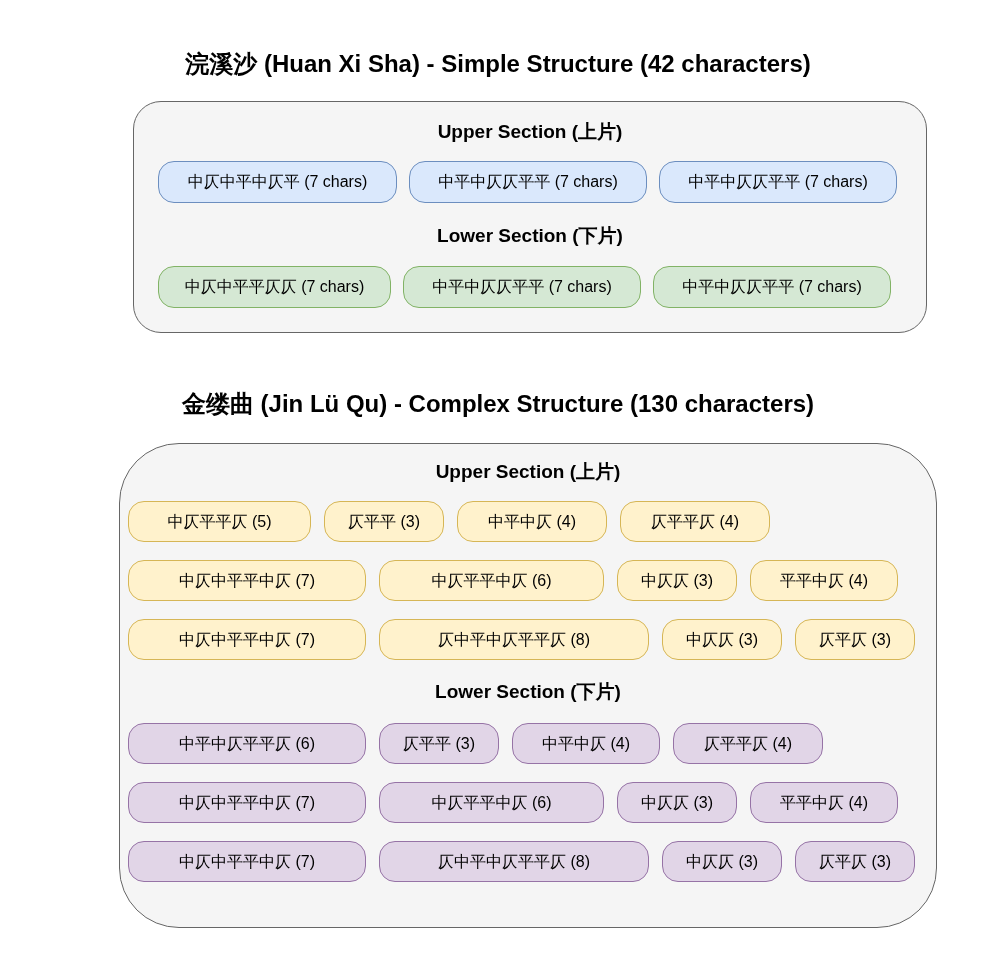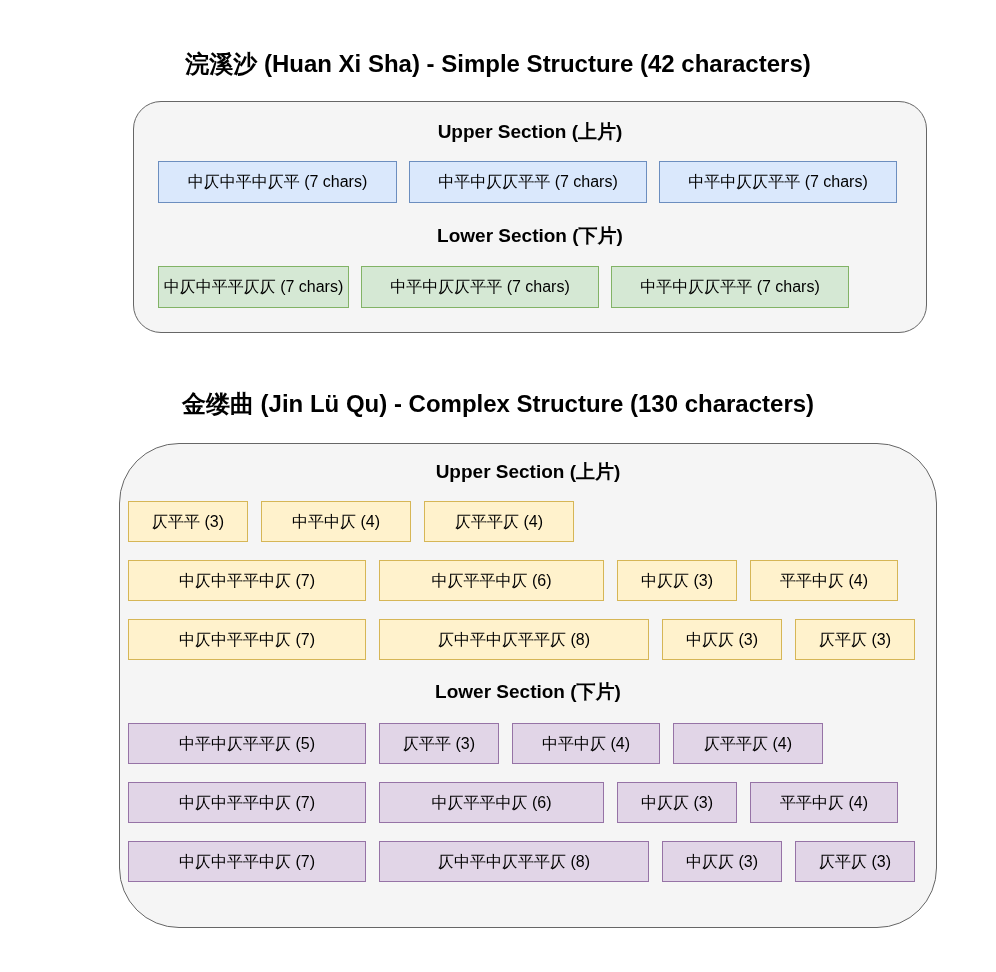--- a/index.html
+++ b/index.html
@@ -27,21 +27,21 @@
   .sec-label {
     position: absolute; left: 0; width: 100%;
     text-align: center;
     font-size: 19px; font-weight: bold; line-height: 24px;
     white-space: nowrap;
   }
   .row { position: absolute; display: flex; }
   .box {
     height: 42px;
     border: 1px solid;
-    border-radius: 0;
+    border-radius: 16px;
     display: flex; align-items: center; justify-content: center;
     font-size: 16px; line-height: 20px;
     white-space: nowrap;
   }
   .c2 .box { height: 41px; }
   .blue   { background: var(--blue-fill,   #dae8fc); border-color: var(--blue-border,   #6c8ebf); }
   .green  { background: var(--green-fill,  #d5e8d4); border-color: var(--green-border,  #82b366); }
   .yellow { background: var(--yellow-fill, #fff2cc); border-color: var(--yellow-border, #d6b656); }
   .purple { background: var(--purple-fill, #e1d5e7); border-color: var(--purple-border, #9673a6); }
 </style>
@@ -52,32 +52,33 @@
 
 <div class="container c1">
   <div class="sec-label" style="top:18px">Upper Section (上片)</div>
   <div class="row" style="top:59px; left:24px; gap:12px">
     <div class="box blue" style="width:239px">中仄中平中仄平 (7 chars)</div>
     <div class="box blue" style="width:238px">中平中仄仄平平 (7 chars)</div>
     <div class="box blue" style="width:238px">中平中仄仄平平 (7 chars)</div>
   </div>
   <div class="sec-label" style="top:122px">Lower Section (下片)</div>
   <div class="row" style="top:164px; left:24px; gap:12px">
-    <div class="box green" style="width:191px">中仄中平平仄仄 (7 chars)</div>
+    <div class="box green" style="width:233px">中仄中平平仄仄 (7 chars)</div>
     <div class="box green" style="width:238px">中平中仄仄平平 (7 chars)</div>
     <div class="box green" style="width:238px">中平中仄仄平平 (7 chars)</div>
   </div>
 </div>
 
 <div class="title" style="top:391px">金缕曲 (Jin Lü Qu) - Complex Structure (130 characters)</div>
 
 <div class="container c2">
   <div class="sec-label" style="top:16px">Upper Section (上片)</div>
 
   <div class="row" style="top:57px; left:8px; gap:13px">
+    <div class="box yellow" style="width:183px">中仄平平仄 (5)</div>
     <div class="box yellow" style="width:120px">仄平平 (3)</div>
     <div class="box yellow" style="width:150px">中平中仄 (4)</div>
     <div class="box yellow" style="width:150px">仄平平仄 (4)</div>
   </div>
 
   <div class="row" style="top:116px; left:8px; gap:13px">
     <div class="box yellow" style="width:238px">中仄中平平中仄 (7)</div>
     <div class="box yellow" style="width:225px">中仄平平中仄 (6)</div>
     <div class="box yellow" style="width:120px">中仄仄 (3)</div>
     <div class="box yellow" style="width:148px">平平中仄 (4)</div>
@@ -86,21 +87,21 @@
   <div class="row" style="top:175px; left:8px; gap:13px">
     <div class="box yellow" style="width:238px">中仄中平平中仄 (7)</div>
     <div class="box yellow" style="width:270px">仄中平中仄平平仄 (8)</div>
     <div class="box yellow" style="width:120px">中仄仄 (3)</div>
     <div class="box yellow" style="width:120px">仄平仄 (3)</div>
   </div>
 
   <div class="sec-label" style="top:236px">Lower Section (下片)</div>
 
   <div class="row" style="top:279px; left:8px; gap:13px">
-    <div class="box purple" style="width:238px">中平中仄平平仄 (5)</div>
+    <div class="box purple" style="width:238px">中平中仄平平仄 (6)</div>
     <div class="box purple" style="width:120px">仄平平 (3)</div>
     <div class="box purple" style="width:148px">中平中仄 (4)</div>
     <div class="box purple" style="width:150px">仄平平仄 (4)</div>
   </div>
 
   <div class="row" style="top:338px; left:8px; gap:13px">
     <div class="box purple" style="width:238px">中仄中平平中仄 (7)</div>
     <div class="box purple" style="width:225px">中仄平平中仄 (6)</div>
     <div class="box purple" style="width:120px">中仄仄 (3)</div>
     <div class="box purple" style="width:148px">平平中仄 (4)</div>

